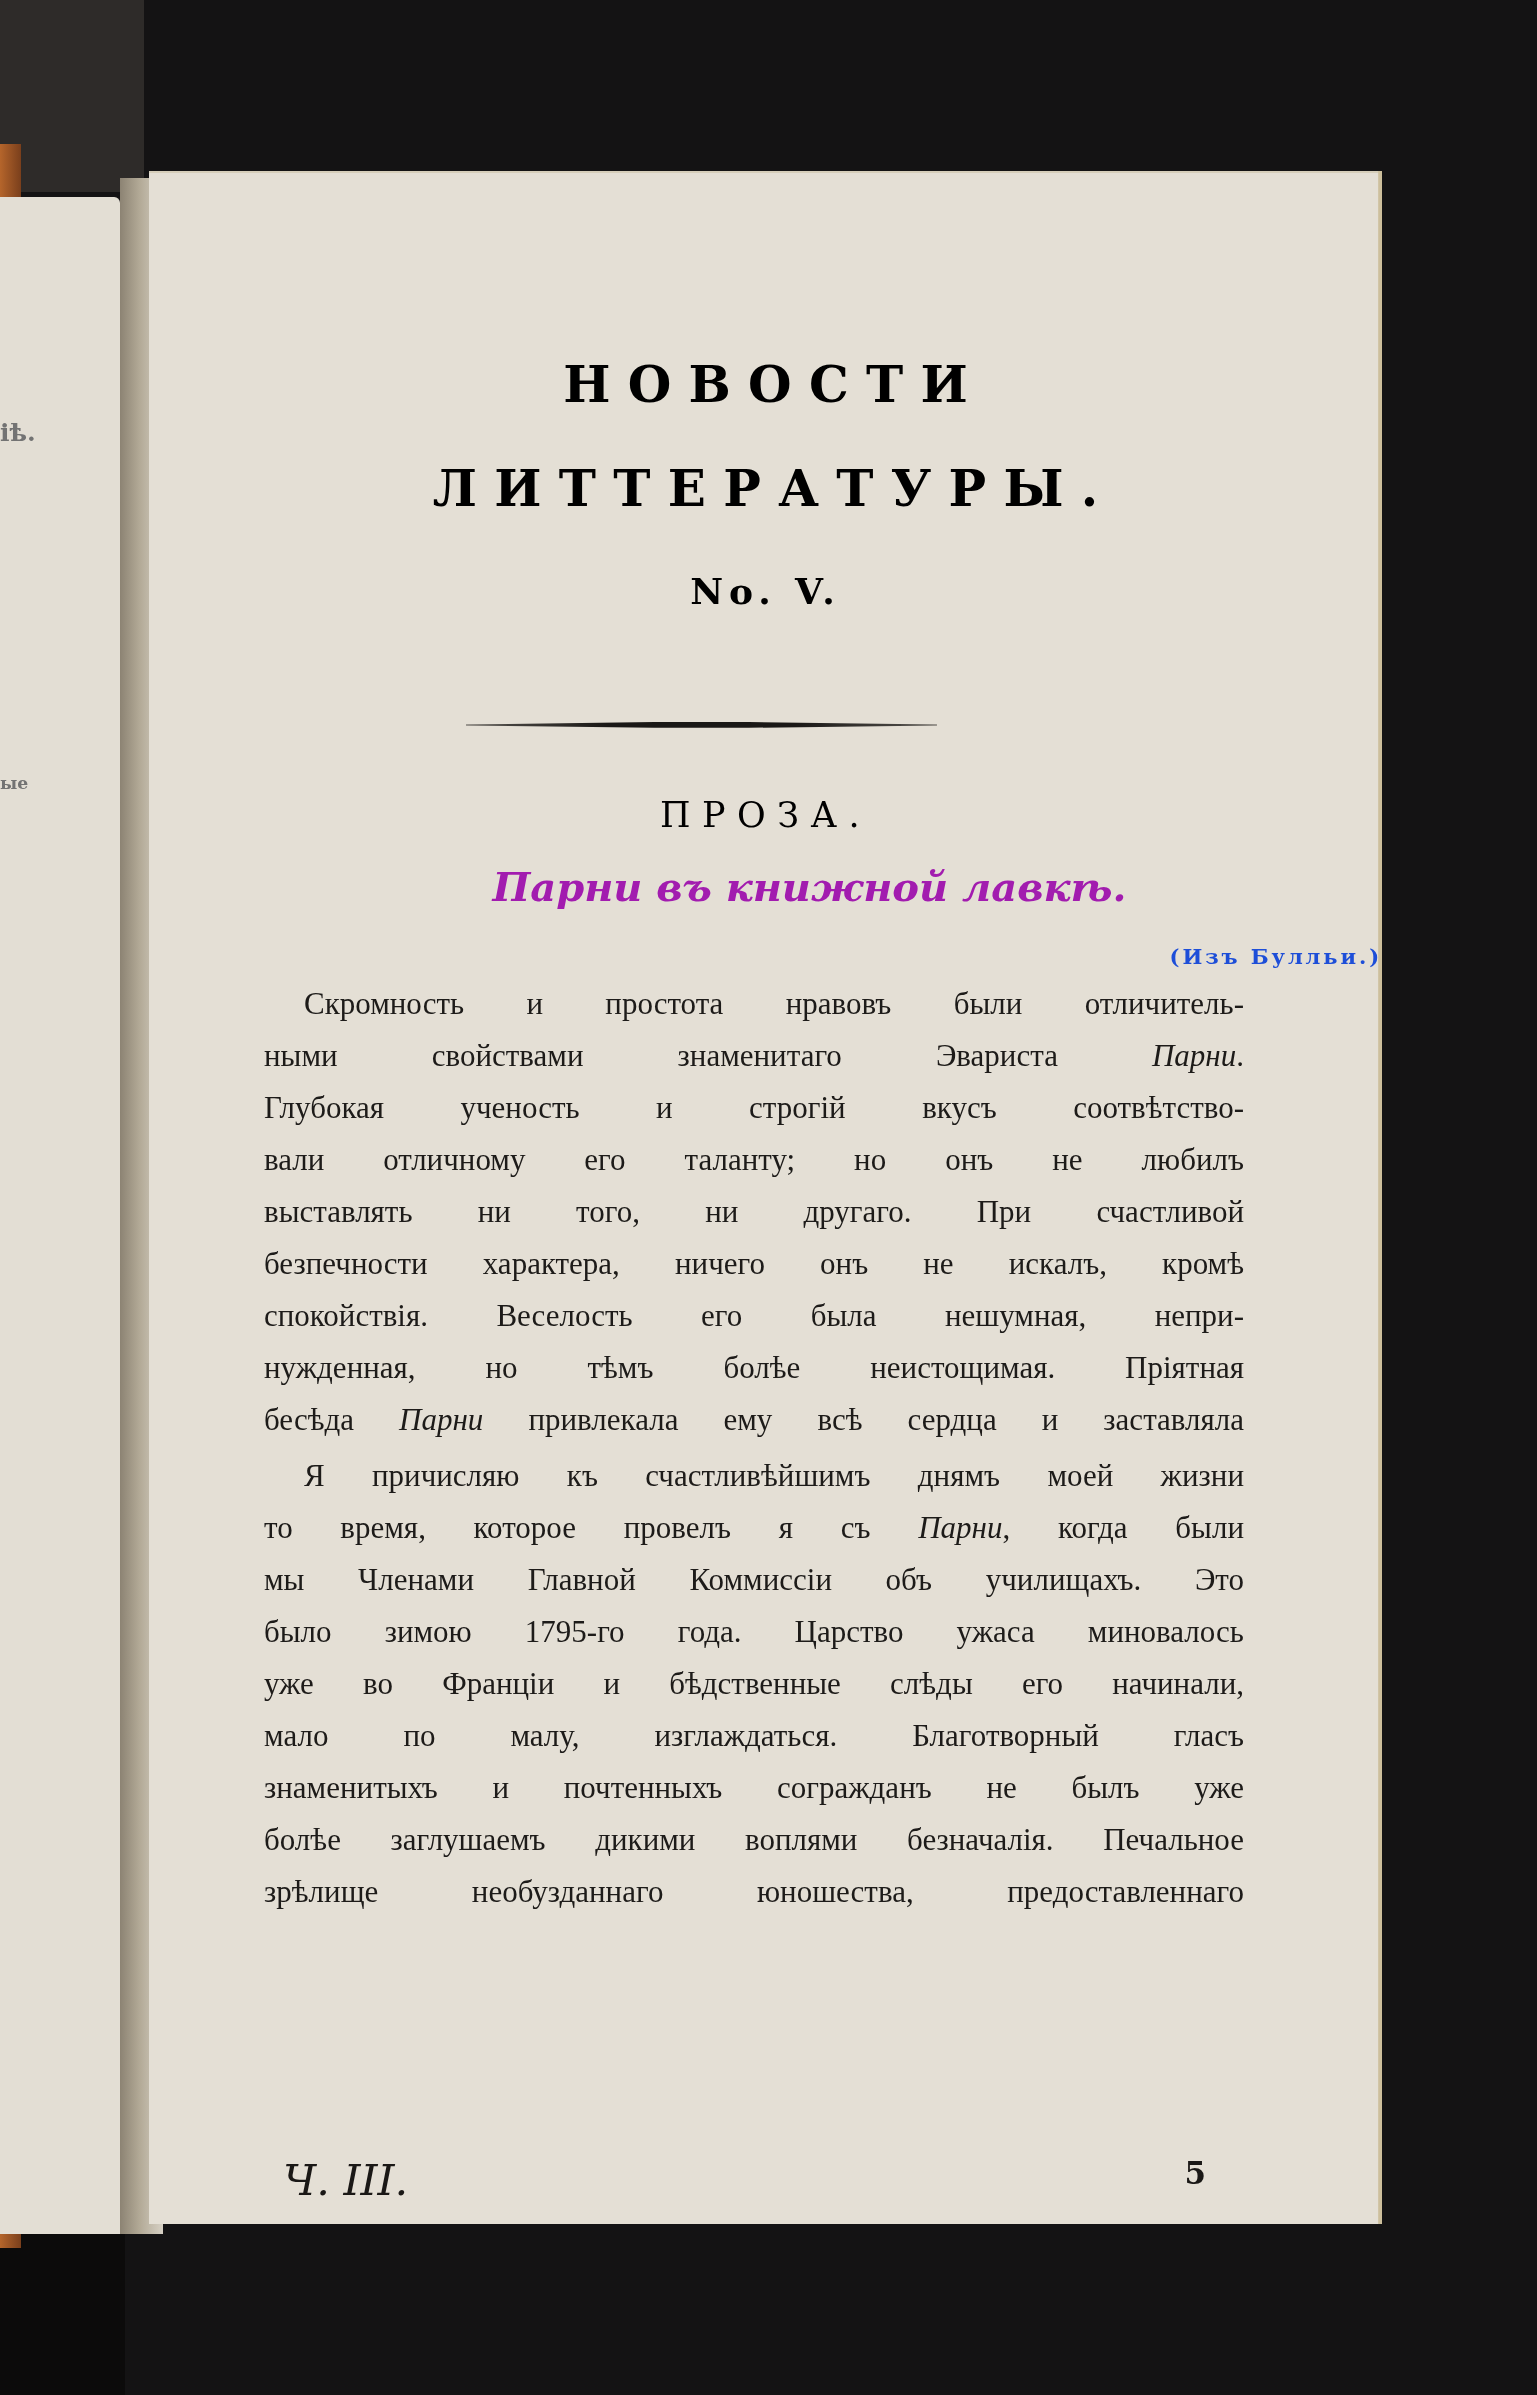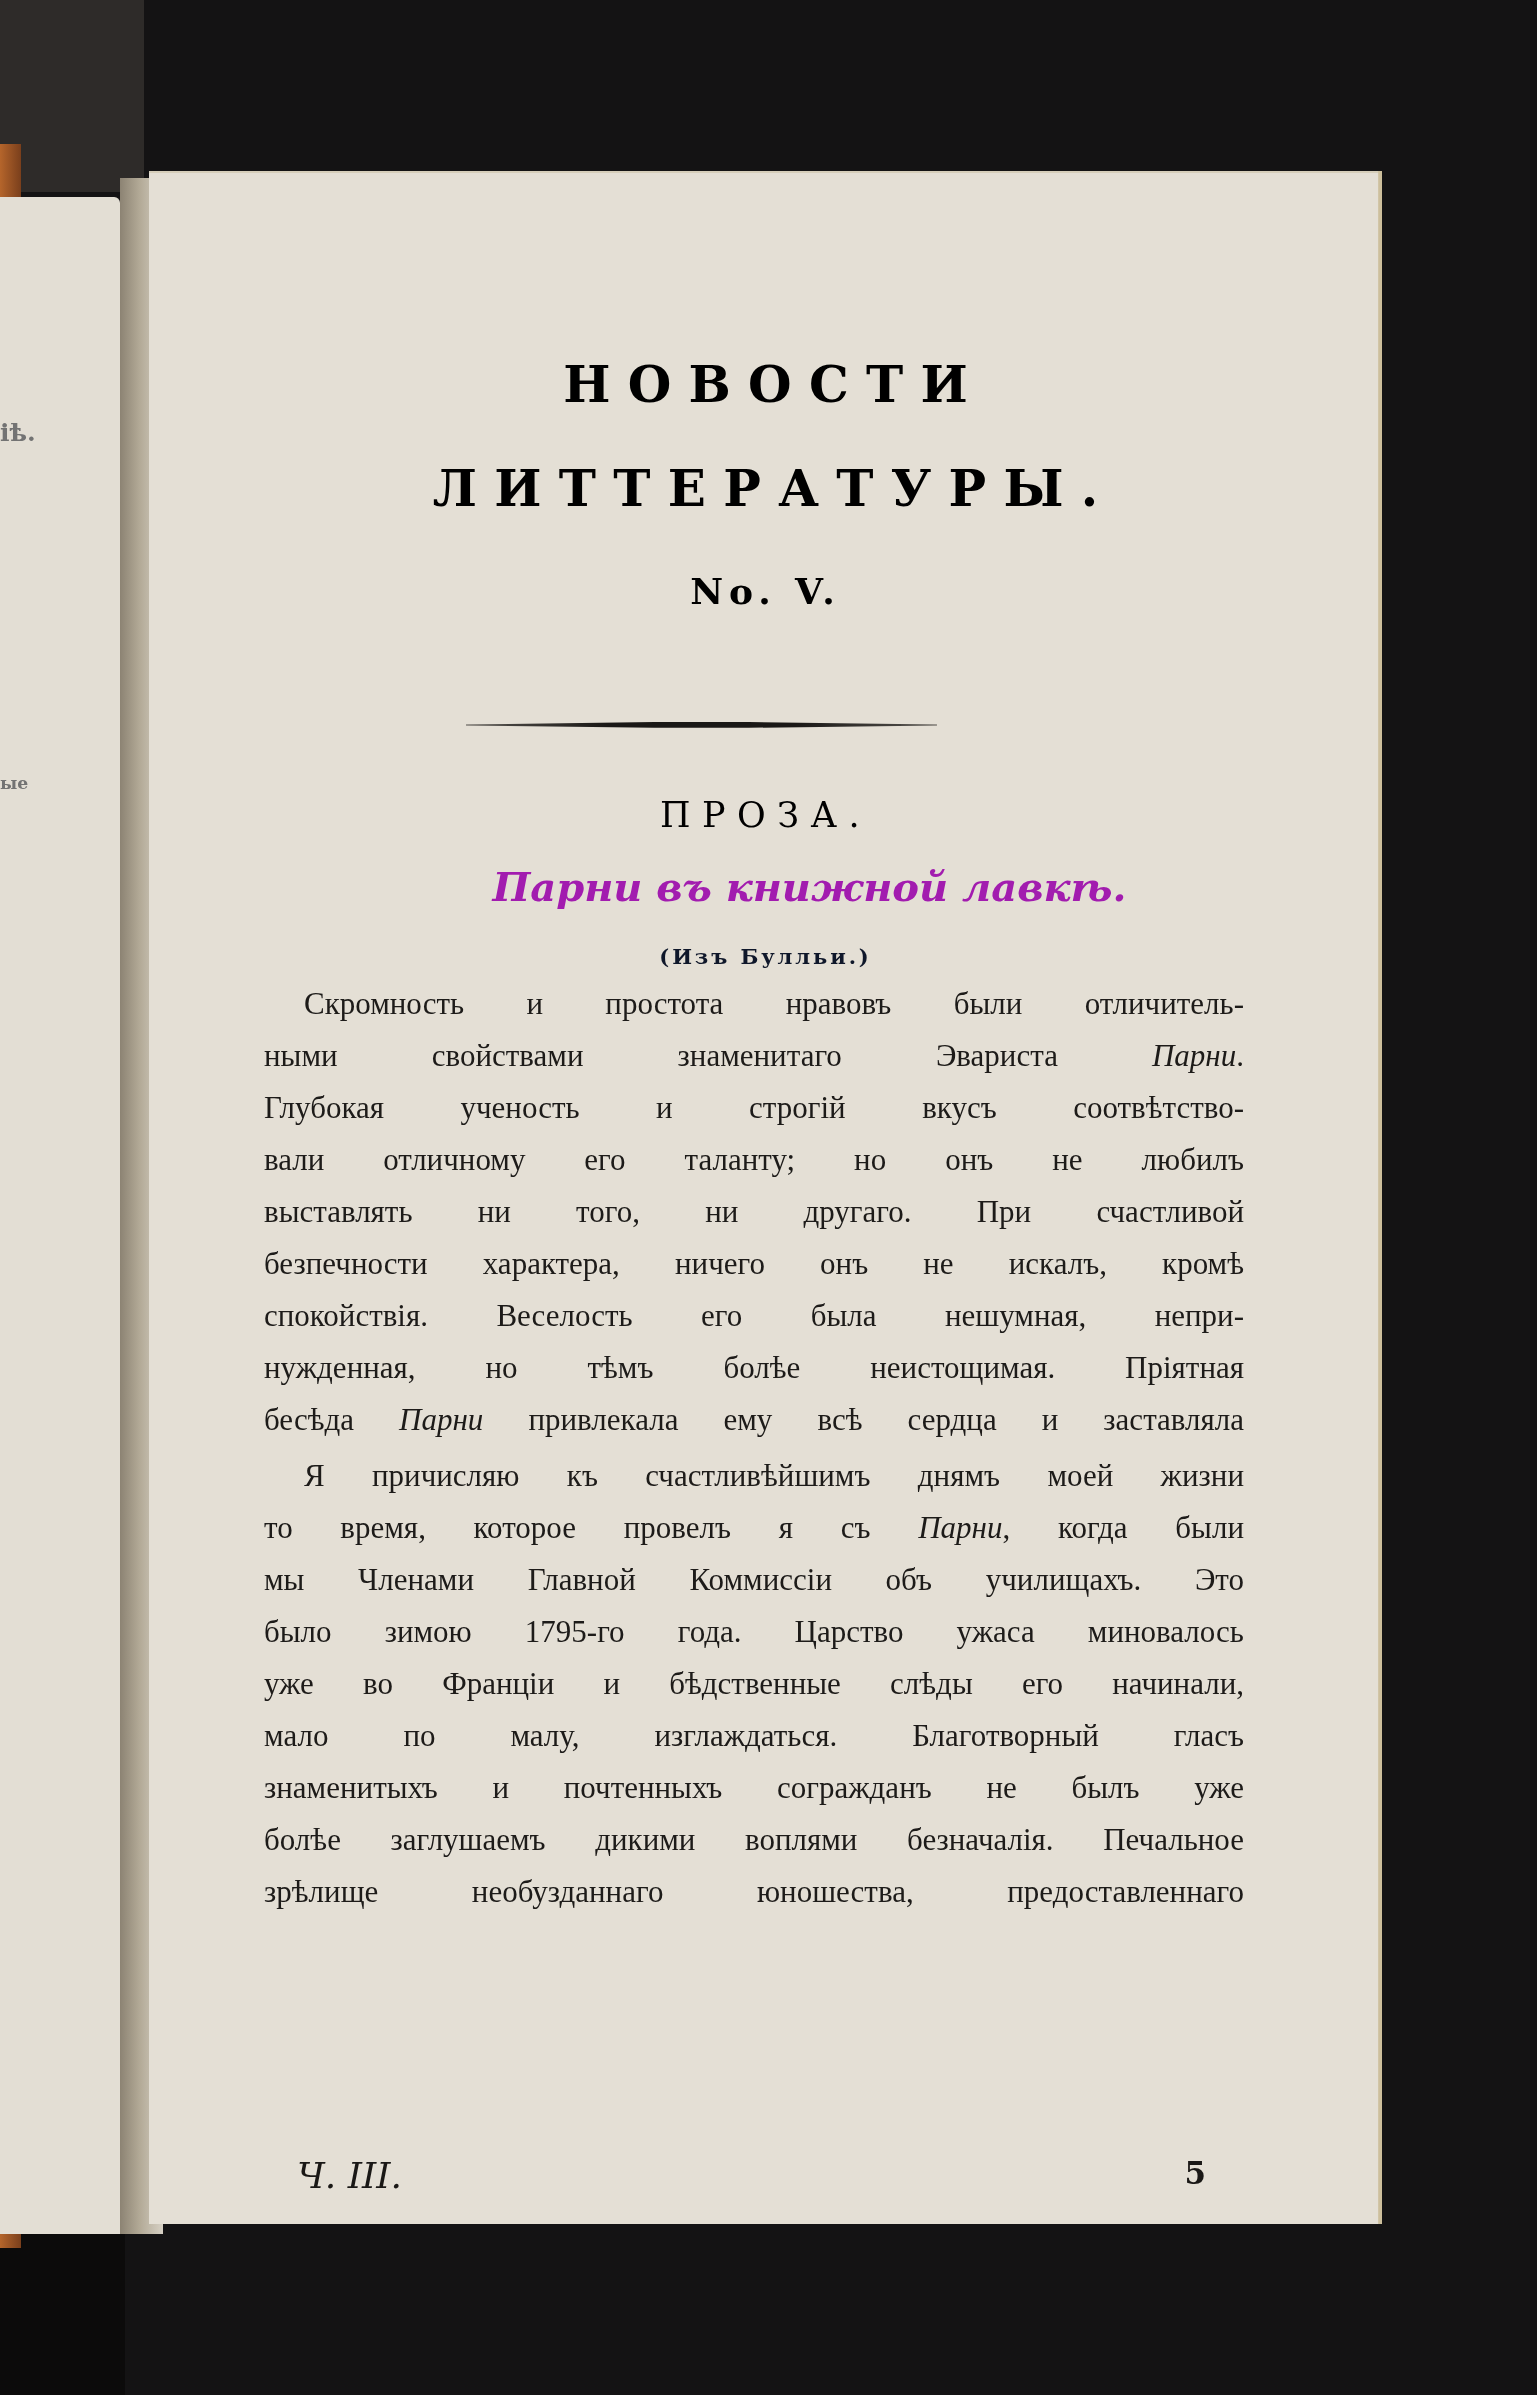--- a/index.html
+++ b/index.html
@@ -54,39 +54,39 @@
   .section {
     top: 624px; font-size: 35px; letter-spacing: 11.5px;
     font-weight: normal;
   }
   .article-title {
     left: 0; width: 100%; text-align: center; top: 692px;
     font-family: "DejaVu Serif", serif; font-style: italic; font-weight: bold;
     font-size: 40px; color: #a21caf; margin-left: 44px;
   }
   .source {
-    left: 0; width: 100%; text-align: center; top: 773px;
+    left: 0; width: 100%; text-align: right; top: 773px;
     font-family: "DejaVu Serif", serif; font-weight: bold;
-    font-size: 21px; letter-spacing: 2.9px; color: #0f172a;
+    font-size: 21px; letter-spacing: 2.9px; color: #1d4ed8;
   }
   .body-text {
     left: 115px; top: 807px; width: 980px;
     font-family: Liberation Serif, serif; font-size: 31px;
     color: #1d1b19; line-height: 52px;
   }
   .line { display: block; white-space: nowrap; text-align: justify; text-align-last: justify; }
   .line.last { text-align-last: left; }
   .line.indent { padding-left: 40px; }
   .gap { display: block; height: 3.8px; }
   .footer {
     top: 1984px; left: 115px; width: 980px; height: 38px;
     font-family: "DejaVu Serif", serif; color: #1a1816;
   }
   .signature {
-    position: absolute; left: 33px; top: 0; font-style: italic; font-size: 36px; text-align: center;
+    position: absolute; left: 19px; top: 0; font-style: italic; font-size: 43px; text-align: center;
   }
   .page-number {
     position: absolute; right: 38px; top: 0; font-weight: bold; font-size: 31px;
   }
   i.em { font-style: italic; }
 </style>
 </head>
 <body>
 
 <div class="backdrop-left"></div>

